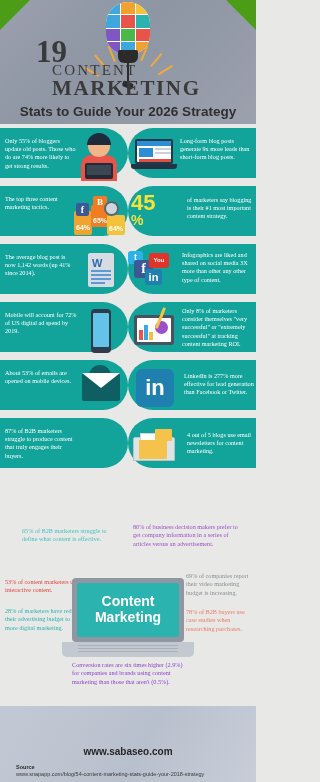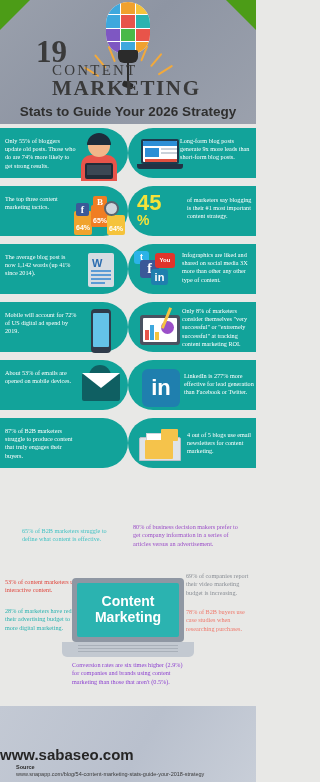--- a/index.html
+++ b/index.html
@@ -68,21 +68,21 @@
     font-family: "Liberation Serif", serif;
   }
   .card.left  { left: 0;   border-radius: 0 25px 25px 0; }
   .card.right { right: 0;  border-radius: 25px 0 0 25px; }
   .card .txt { position: absolute; font-size: 6.2px; line-height: 1.32; color: #ffffff; }
   .card.left  .txt { left: 5px;  top: 9px;  width: 72px; }
   .card.right .txt { right: 4px; top: 9px;  width: 72px; text-align: left; }
 
   .art { position: absolute; top: 3px; width: 52px; height: 52px; }
   .card.left  .art { right: 2px; }
-  .card.right .art { left: 6px; text-decoration: underline; }
+  .card.right .art { left: 0; text-decoration: underline; }
 
   
   .person-head { position: absolute; left: 14px; top: 4px; width: 22px; height: 22px; background: #f2b68a; border-radius: 11px; }
   .person-hair { position: absolute; left: 13px; top: 2px; width: 24px; height: 12px; background: #1d2b3a; border-radius: 12px 12px 0 0; }
   .person-body { position: absolute; left: 7px; top: 24px; width: 36px; height: 26px; background: #e8544a; border-radius: 10px 10px 0 0; }
   .person-laptop { position: absolute; left: 11px; top: 32px; width: 28px; height: 16px; background: #222c38; border-radius: 2px; }
 
   .lap { position: absolute; left: 3px; top: 8px; width: 46px; height: 30px; }
   .lap-screen { position: absolute; left: 4px; top: 0; width: 38px; height: 25px; background: #1d3a4d; border-radius: 2px; padding: 2px; }
   .lap-inner { width: 100%; height: 100%; background: #fff; border-radius: 1px; position: relative; overflow: hidden; }
@@ -145,21 +145,21 @@
      border-radius: 0 0 5px 5px; }
   .lb-keys { position: absolute; left: 16px; top: 67px; width: 100px; height: 9px;
      background: repeating-linear-gradient(to bottom, #a9b0b9 0 1px, transparent 1px 3px); }
 
   
   .footer { position: absolute; left: 0; top: 706px; width: 256px; height: 76px;
      background: linear-gradient(120deg, #c3c9d4 0%, #b9c0cd 55%, #c8ced8 100%); }
   .saba { position: absolute; left: 0; right: 0; top: 8px; text-align: center;
      font-size: 27px; letter-spacing: 5px; color: #f0a12e; font-weight: bold;
      font-family: "Liberation Sans", sans-serif; }
-  .fline { position: absolute; left: 0; right: 0; font-size: 15px; font-weight: bold; color: #262626; }
+  .fline { position: absolute; left: 0; right: 0; text-align: center; font-size: 10px; font-weight: bold; color: #262626; }
   .src-label { position: absolute; left: 16px; top: 58px; font-size: 5.5px; font-weight: bold; color: #2b2b2b; }
   .src-url { position: absolute; left: 16px; top: 65px; font-size: 5.5px; color: #3a3a3a; }
 </style>
 </head>
 <body>
 
 <div class="page">
 
   <div class="header">
     <div class="corner corner-tl"></div>

